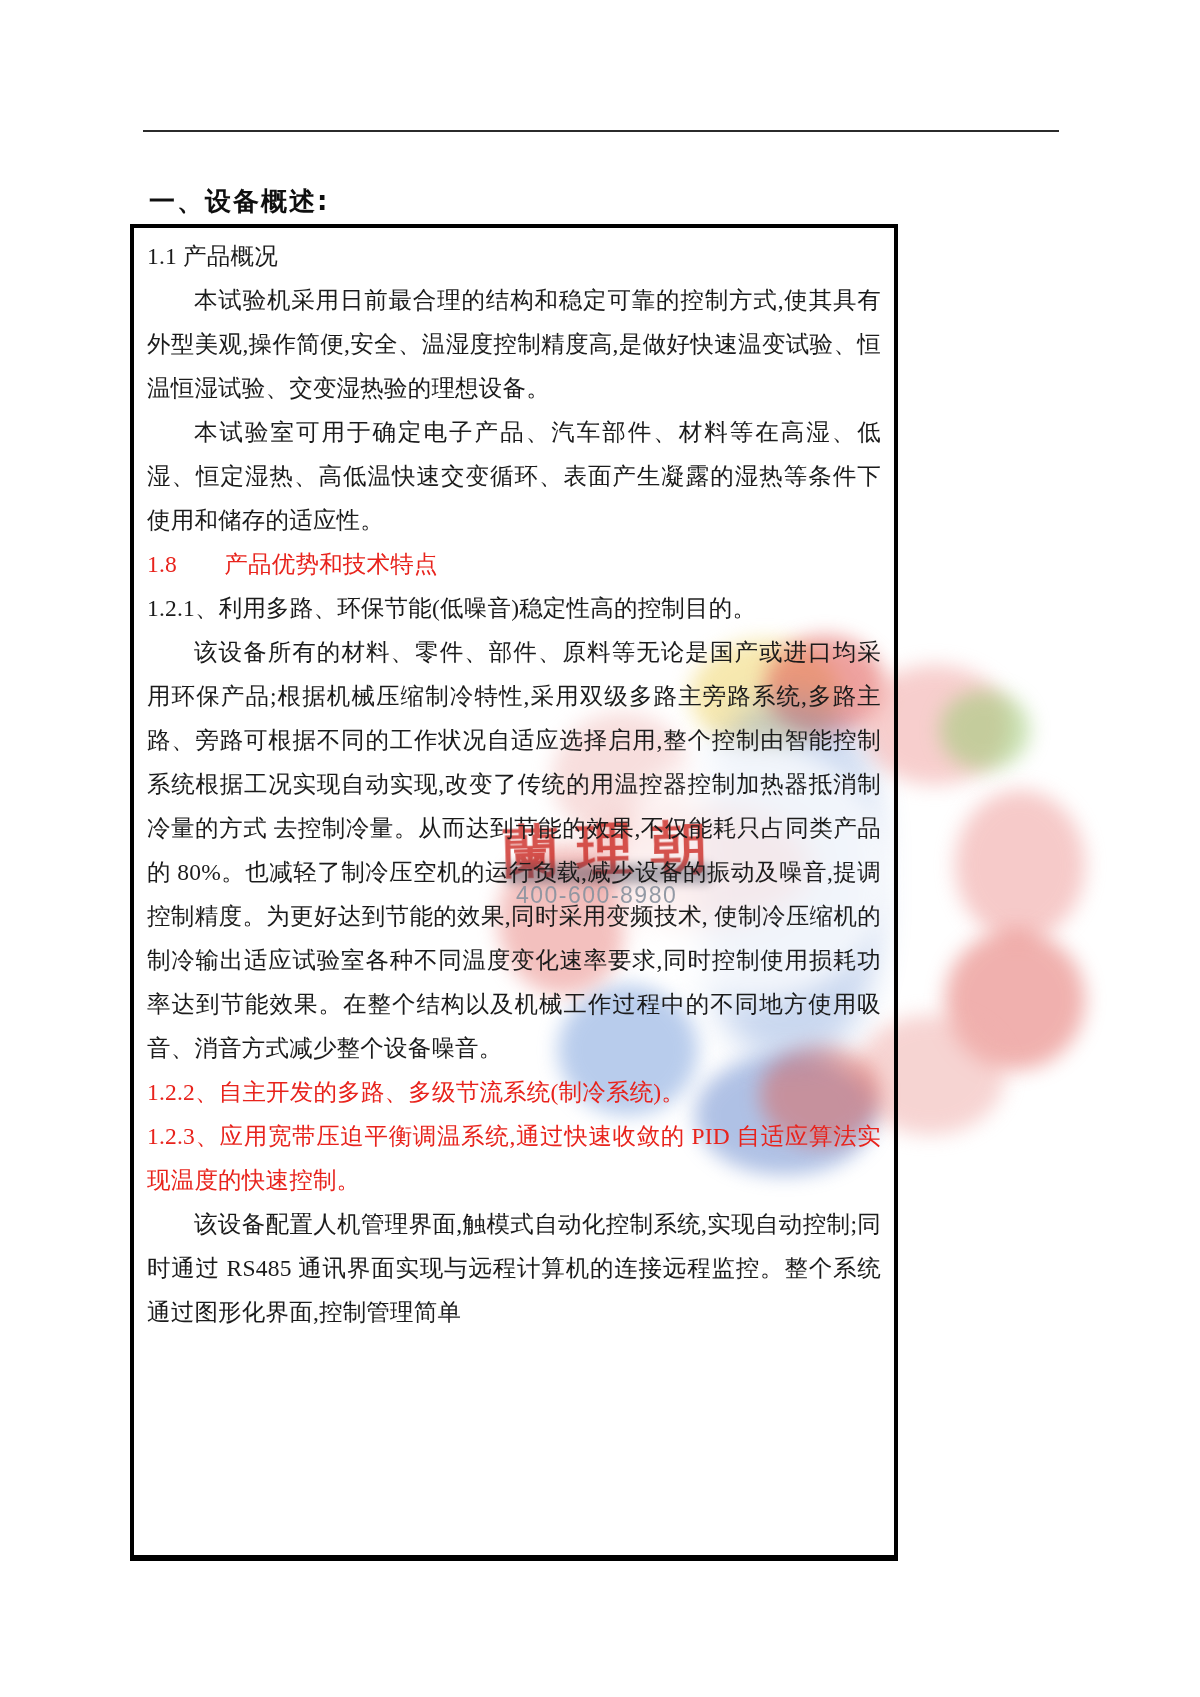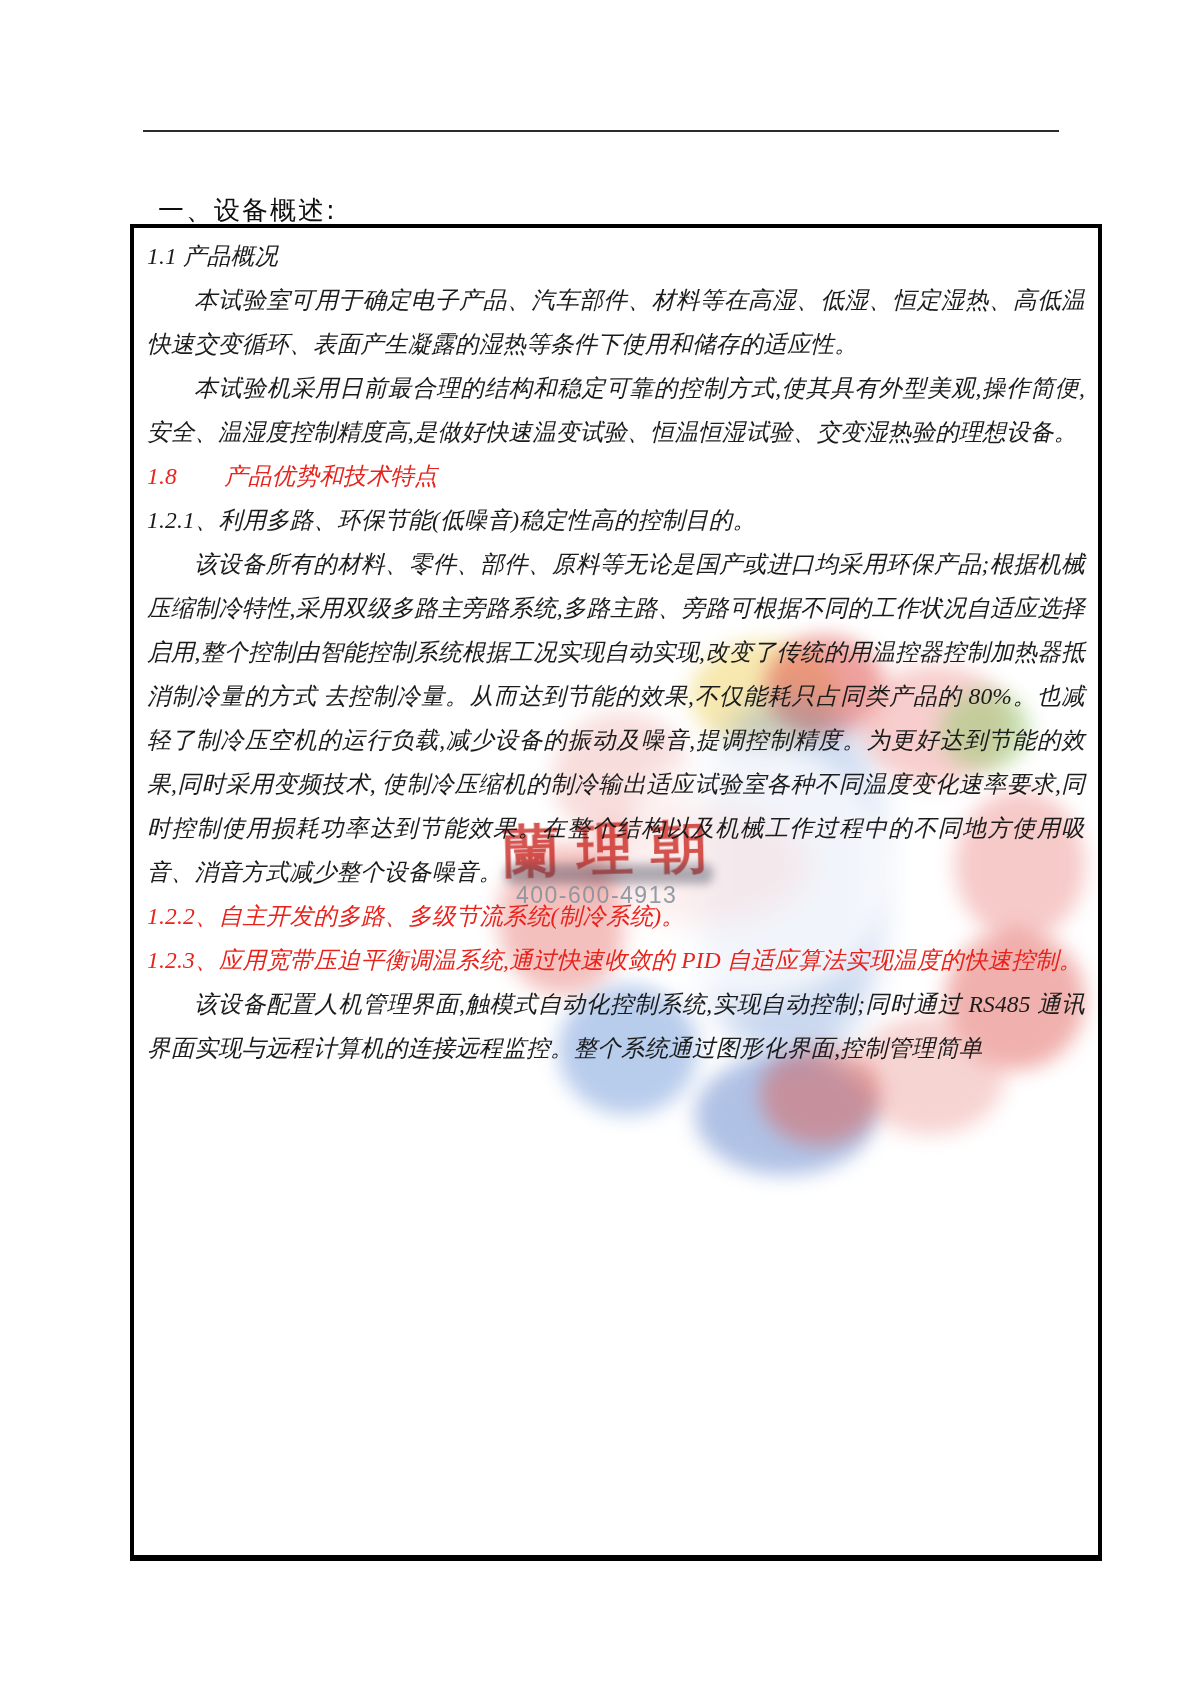--- a/index.html
+++ b/index.html
@@ -8,33 +8,33 @@
     width:1200px;height:1697px;
     background:#ffffff;
     overflow:hidden;
     font-family:"Liberation Serif","DejaVu Serif",serif;
   }
   .top-rule{
     position:absolute;left:143px;top:130px;
     width:916px;height:2px;background:#2b2b2b;
   }
   .section-heading{
-    position:absolute;left:141px;top:176px;margin:17px;
-    font-size:26px;font-weight:normal;color:#0f0f0f;
+    position:absolute;left:141px;top:176px;margin:8px;
+    font-size:26px;font-weight:bold;color:#0f0f0f;
     letter-spacing:2px;
     font-family:"DejaVu Sans","Liberation Sans",sans-serif;
   }
   .content-box{
     position:absolute;left:130px;top:224px;
-    width:972px;height:1337px;
+    width:768px;height:1337px;
     box-sizing:border-box;
     border:4px solid #000;
     border-bottom-width:6px;
     padding:6px 13px 0 13px;
-    z-index:2;background:transparent;font-style:italic;
+    z-index:2;background:transparent;
   }
   .content-box p{
     margin:0;
     font-size:23.5px;
     line-height:44px;
     color:#1b1b1b;
     text-align:justify;
     letter-spacing:0.2px;
   }
   .content-box p.body{text-indent:2em;}
@@ -103,27 +103,27 @@
     <div class="wm-blob b8"></div>
     <div class="wm-blob b9"></div>
     <div class="wm-blob b10"></div>
     <div class="wm-blob b11"></div>
     <div class="wm-blob b12"></div>
     <div class="wm-blob b13"></div>
     <div class="wm-blob b14"></div>
     <div class="wm-blob b15"></div>
     <div class="wm-brand">蘭理朝</div>
     <div class="wm-smudge"></div>
-    <div class="wm-phone">400-600-4913</div>
+    <div class="wm-phone">400-600-8980</div>
   </div>
 
   <div class="content-box">
     <p class="plain">1.1 产品概况</p>
+    <p class="body">本试验机采用日前最合理的结构和稳定可靠的控制方式,使其具有外型美观,操作简便,安全、温湿度控制精度高,是做好快速温变试验、恒温恒湿试验、交变湿热验的理想设备。</p>
     <p class="body">本试验室可用于确定电子产品、汽车部件、材料等在高湿、低湿、恒定湿热、高低温快速交变循环、表面产生凝露的湿热等条件下使用和储存的适应性。</p>
-    <p class="body">本试验机采用日前最合理的结构和稳定可靠的控制方式,使其具有外型美观,操作简便,安全、温湿度控制精度高,是做好快速温变试验、恒温恒湿试验、交变湿热验的理想设备。</p>
     <p class="red">1.8　　产品优势和技术特点</p>
     <p class="plain">1.2.1、利用多路、环保节能(低噪音)稳定性高的控制目的。</p>
     <p class="body">该设备所有的材料、零件、部件、原料等无论是国产或进口均采用环保产品;根据机械压缩制冷特性,采用双级多路主旁路系统,多路主路、旁路可根据不同的工作状况自适应选择启用,整个控制由智能控制系统根据工况实现自动实现,改变了传统的用温控器控制加热器抵消制冷量的方式 去控制冷量。从而达到节能的效果,不仅能耗只占同类产品的 80%。也减轻了制冷压空机的运行负载,减少设备的振动及噪音,提调控制精度。为更好达到节能的效果,同时采用变频技术, 使制冷压缩机的制冷输出适应试验室各种不同温度变化速率要求,同时控制使用损耗功率达到节能效果。在整个结构以及机械工作过程中的不同地方使用吸音、消音方式减少整个设备噪音。</p>
     <p class="red">1.2.2、自主开发的多路、多级节流系统(制冷系统)。</p>
     <p class="red">1.2.3、应用宽带压迫平衡调温系统,通过快速收敛的 PID 自适应算法实现温度的快速控制。</p>
     <p class="body">该设备配置人机管理界面,触模式自动化控制系统,实现自动控制;同时通过 RS485 通讯界面实现与远程计算机的连接远程监控。整个系统通过图形化界面,控制管理简单</p>
   </div>
 
 </div>
 

